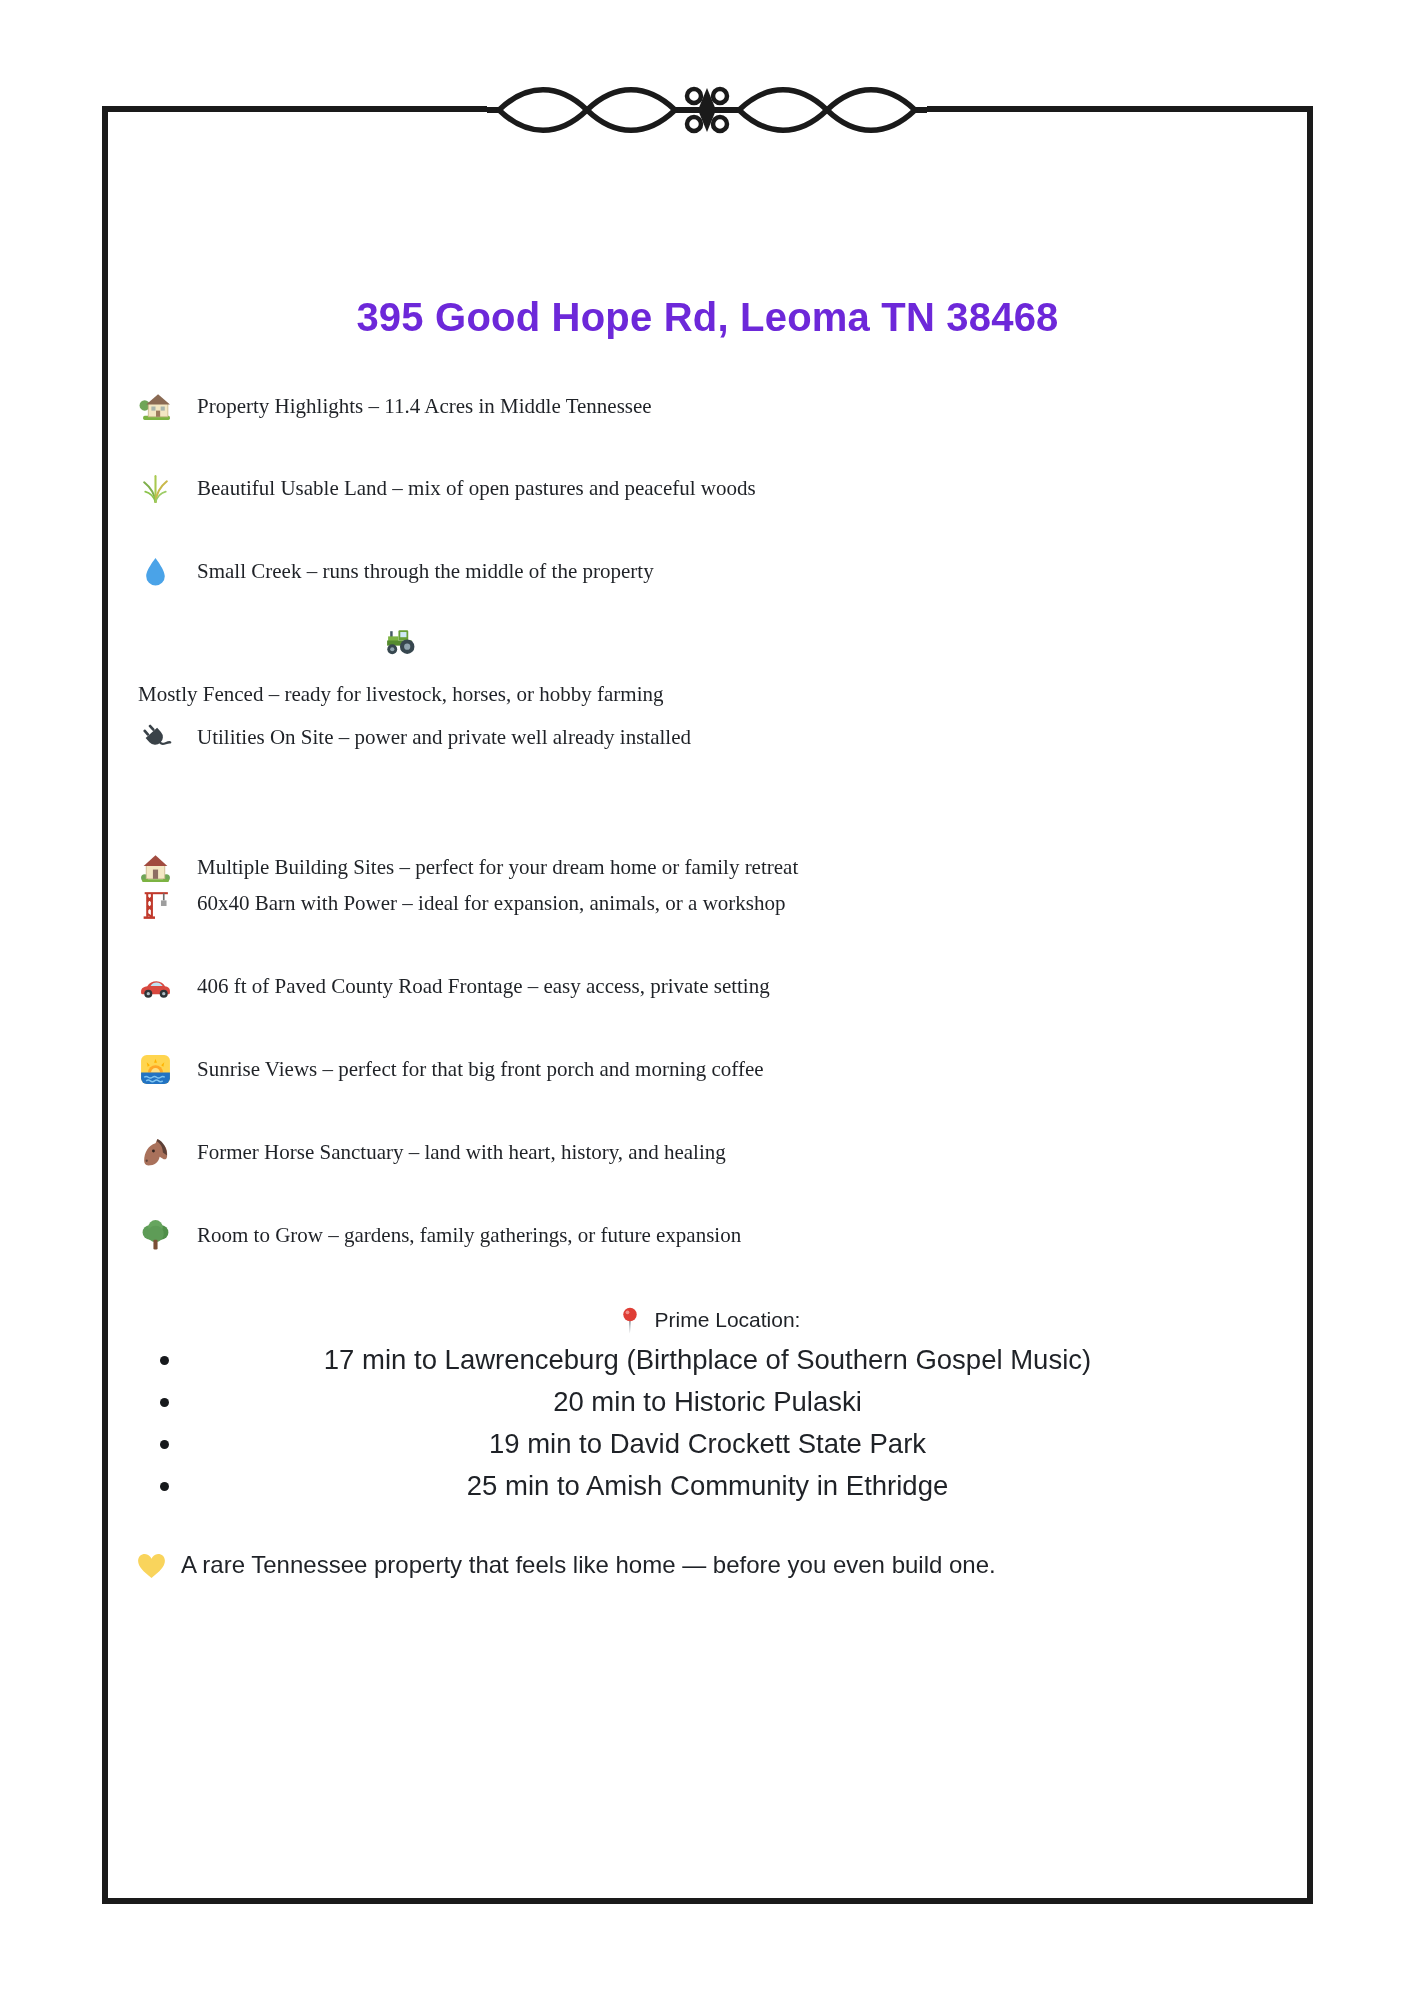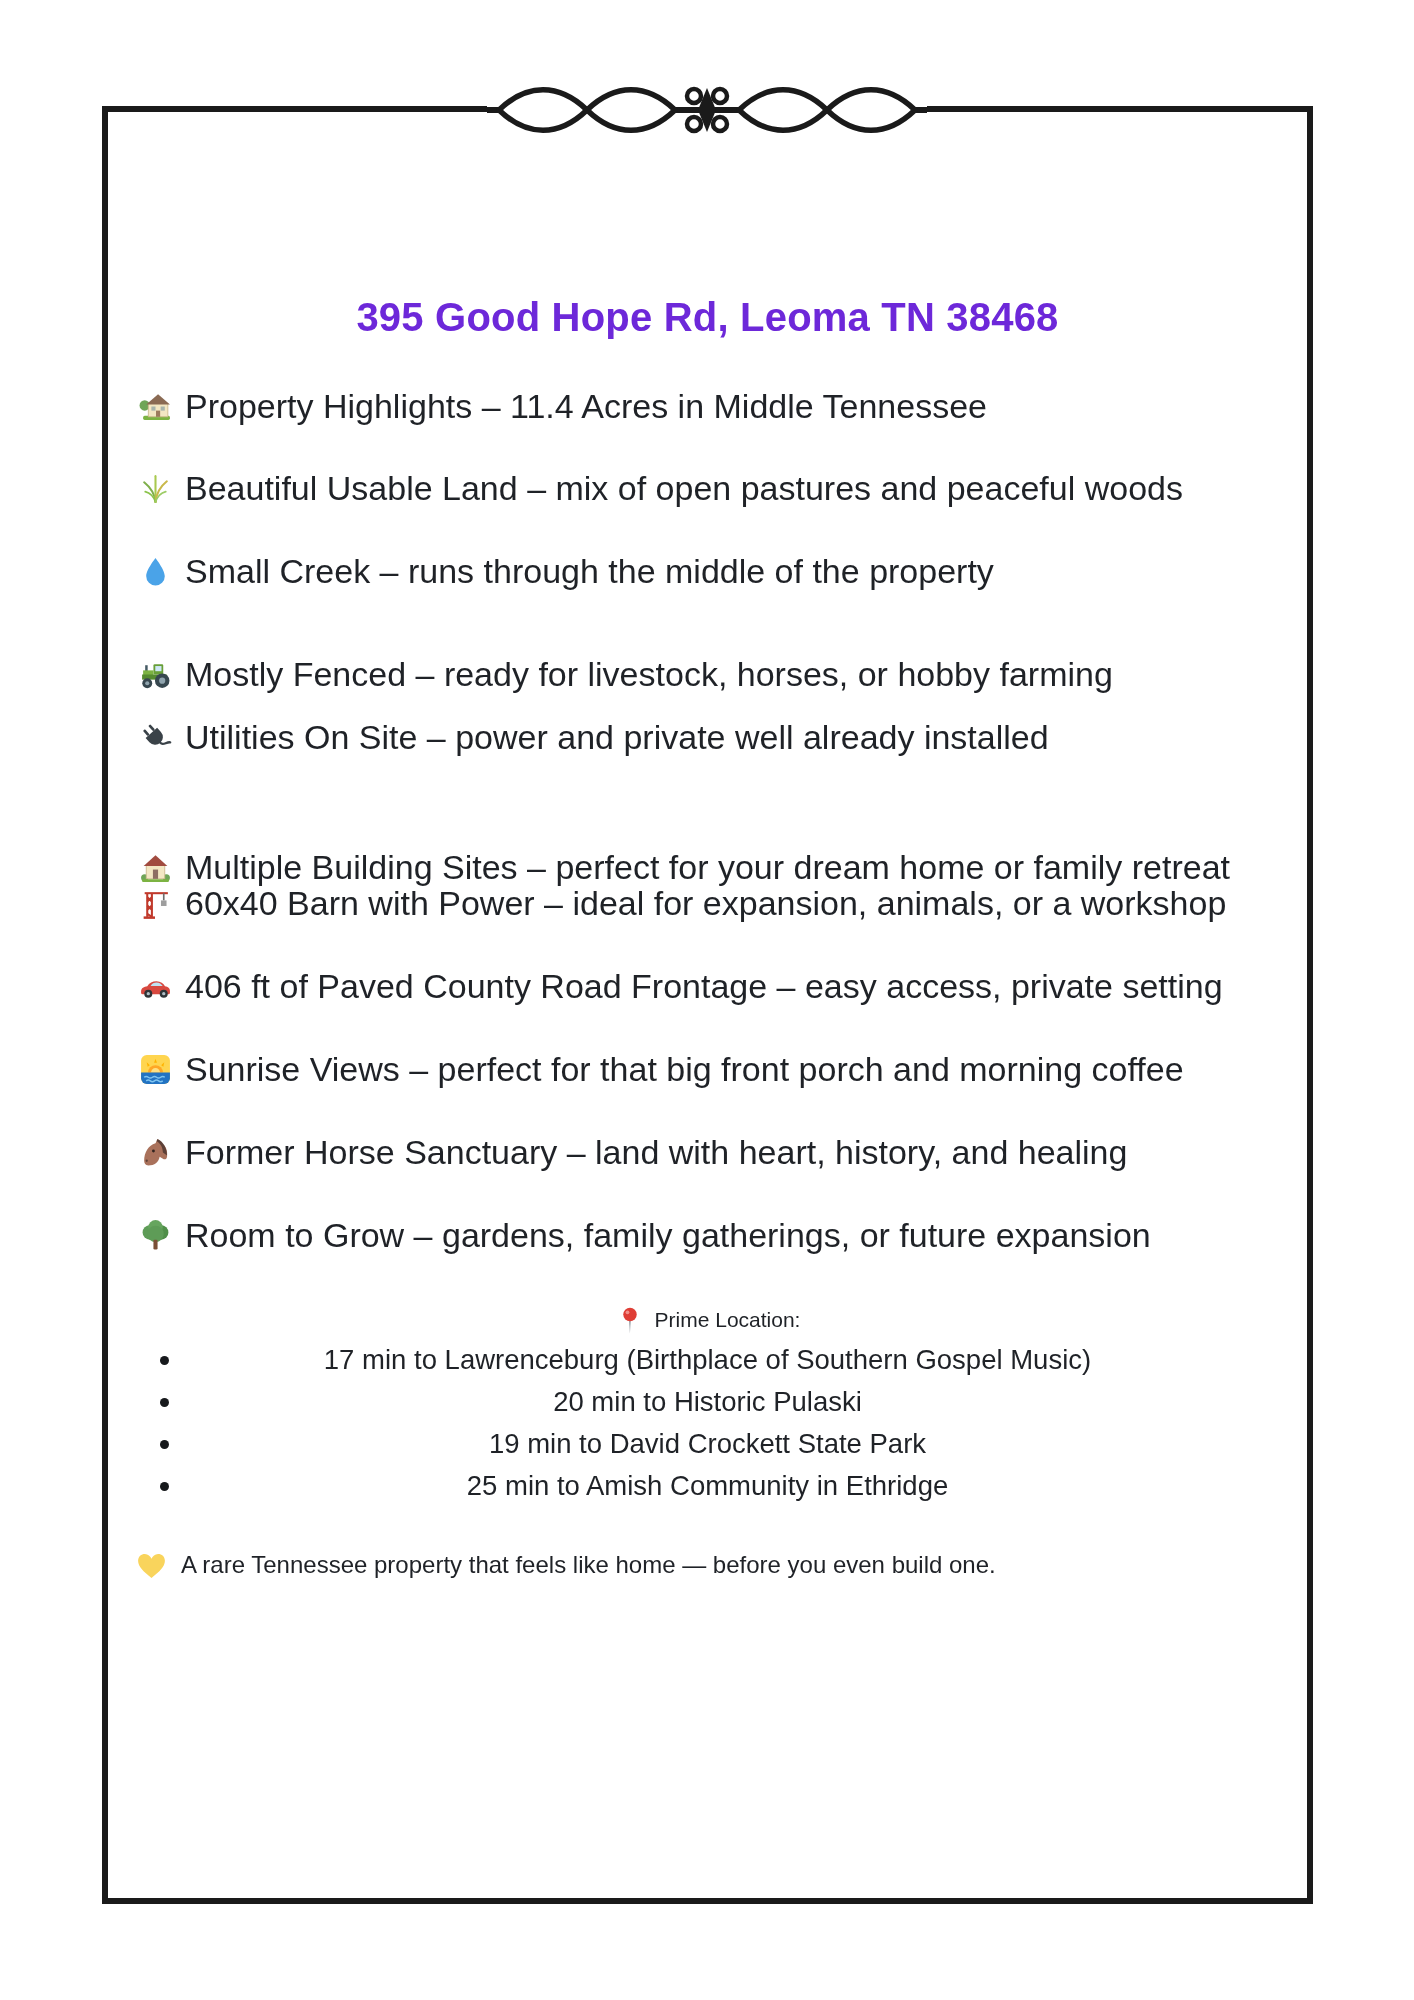--- a/index.html
+++ b/index.html
@@ -12,22 +12,22 @@
     position:absolute;left:102px;top:106px;width:1211px;height:1798px;
     border:6px solid #1a1a1a;box-sizing:border-box;background:transparent;
   }
   .flourish{position:absolute;left:487px;top:75px;width:440px;height:70px;z-index:2;}
   .title{
     position:absolute;left:102px;top:292px;width:1211px;margin:0;
     text-align:center;font-size:40px;line-height:50px;font-weight:700;color:#6d28d9;
     letter-spacing:.2px;
   }
   .feature{
-    position:absolute;left:138px;height:44px;display:flex;align-items:center;gap:13px;
-    font-size:34px;white-space:nowrap;
+    position:absolute;left:138px;height:44px;display:flex;align-items:center;gap:25px;
+    font-size:21px;white-space:nowrap;font-family:Liberation Serif, serif;
   }
   .emoji{display:inline-flex;width:34px;height:34px;align-items:center;justify-content:center;flex:0 0 auto;}
   .emoji svg{width:33px;height:33px;display:block;}
   .loc-heading{
     position:absolute;left:102px;top:1298px;width:1211px;height:44px;
     display:flex;align-items:center;justify-content:center;gap:10px;
     font-size:21px;
   }
   .loc-heading .emoji{width:30px;height:34px;}
   .loc-entry{
@@ -96,21 +96,21 @@
       <span>Beautiful Usable Land – mix of open pastures and peaceful woods</span>
     </div>
     <div class="feature" style="top: 549.8px;">
       <span class="emoji">
         <svg viewBox="0 0 32 32">
           <path d="M16 3 C16 3 7 14.5 7 20.5 a9 9 0 0 0 18 0 C25 14.5 16 3 16 3 Z" fill="#4aa3e8"></path>
         </svg>
       </span>
       <span>Small Creek – runs through the middle of the property</span>
     </div>
-    <div class="feature" style="top: 652px;">
+    <div class="feature" style="top: 623px; flex-direction: column;">
       <span class="emoji">
         <svg viewBox="0 0 32 32">
           <rect x="6" y="7" width="2.4" height="6" fill="#455a64"></rect>
           <rect x="14" y="6" width="9.5" height="10" rx="1.2" fill="#689f38"></rect>
           <rect x="15.8" y="7.8" width="6" height="5" fill="#cfe8f7"></rect>
           <rect x="4" y="12" width="10" height="6" fill="#7cb342"></rect>
           <path d="M3 16 H27 V21 H3 Z" fill="#558b2f"></path>
           <circle cx="22.5" cy="22" r="7" fill="#37474f"></circle>
           <circle cx="22.5" cy="22" r="3" fill="#90a4ae"></circle>
           <circle cx="8" cy="24.5" r="4.8" fill="#37474f"></circle>

